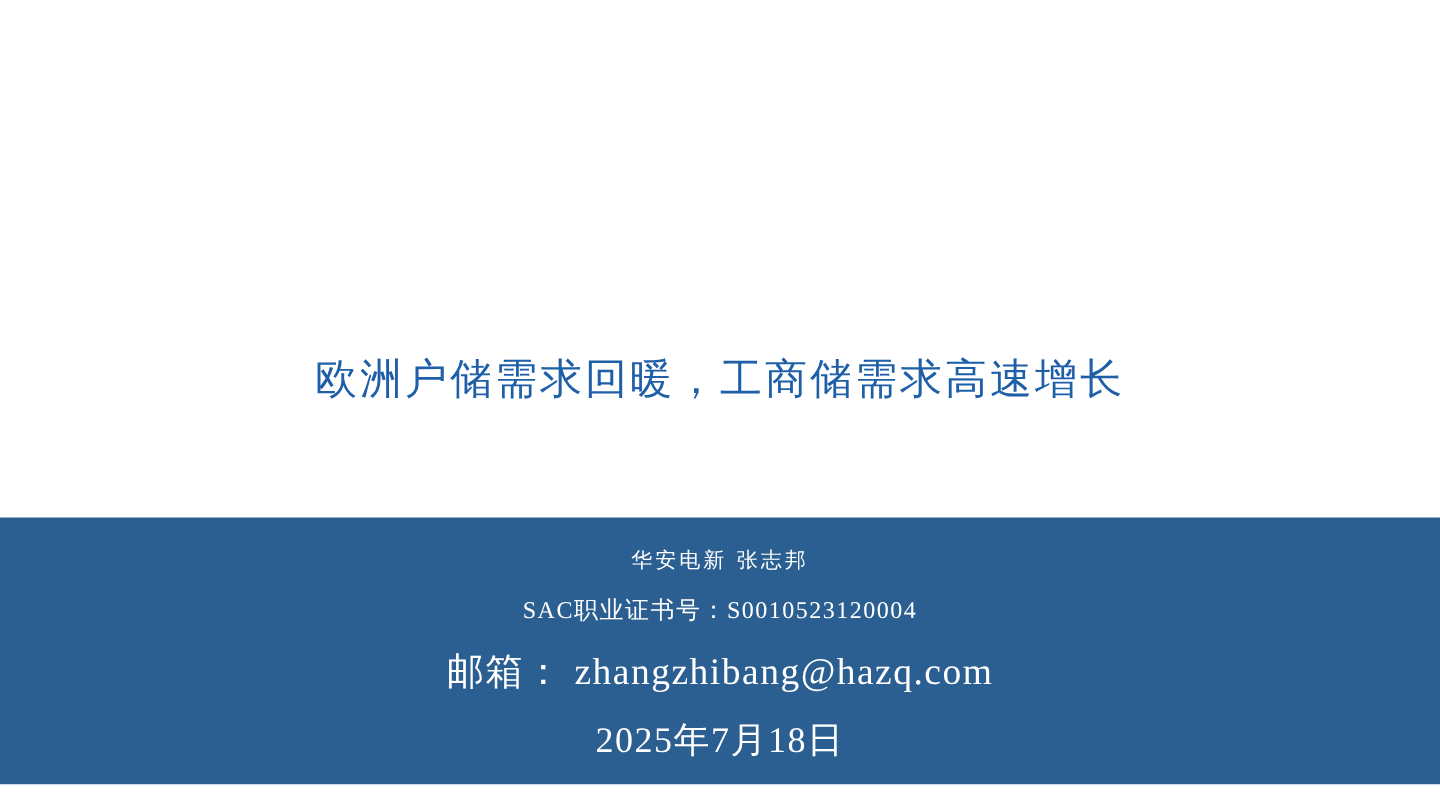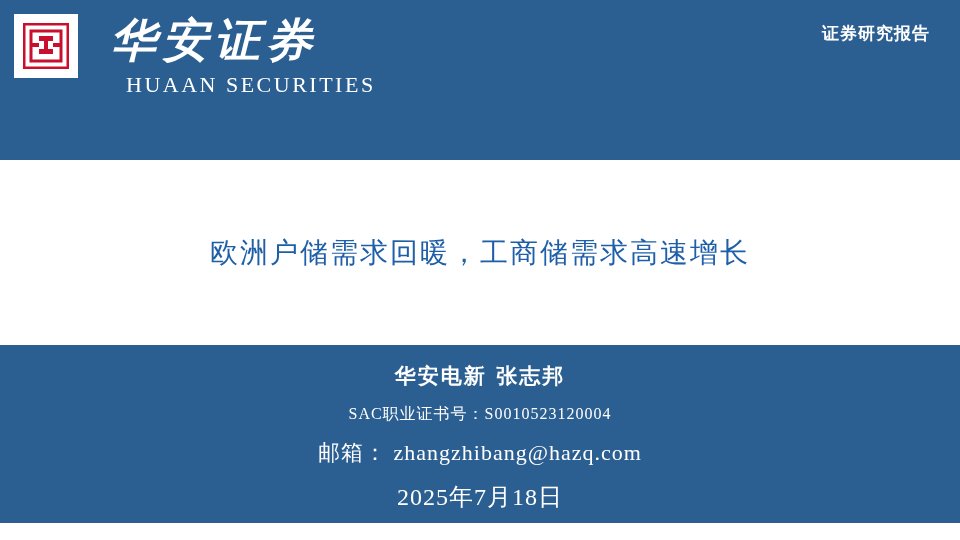--- a/index.html
+++ b/index.html
@@ -115,34 +115,34 @@
     justify-content: center;
     padding-top: 6px;
     box-sizing: border-box;
   }
   .footer-line {
     color: #ffffff;
     text-align: center;
     white-space: nowrap;
   }
   .author-line {
-    font-size: 21px;
-    font-weight: bold;
+    font-size: 14px;
+    font-weight: normal;
     letter-spacing: 2px;
     font-family: "DejaVu Serif", serif;
     margin-bottom: 14px;
   }
   .sac-line {
     font-size: 16px;
     letter-spacing: 1px;
     font-family: "Liberation Serif", serif;
     margin-bottom: 13px;
   }
   .mail-line {
-    font-size: 22px;
+    font-size: 25px;
     letter-spacing: 1px;
     font-family: "Liberation Serif", serif;
     margin-bottom: 13px;
     text-align: right;
   }
   .date-line {
     font-size: 24px;
     letter-spacing: 1px;
     font-family: "Liberation Serif", serif;
   }
@@ -153,40 +153,20 @@
     width: 960px;
     height: 17px;
     background: #ffffff;
   }
 </style>
 </head>
 <body>
 
 <div class="slide">
 
-  <div class="header-band">
-
-    <div class="logo-block">
-      <span class="logo-mark">
-        <svg width="46" height="46" viewBox="0 0 46 46" aria-hidden="true">
-          <rect x="1" y="1" width="44" height="44" fill="none" stroke="#c8102e" stroke-width="3"></rect>
-          <rect x="8" y="8" width="30" height="30" fill="none" stroke="#c8102e" stroke-width="3"></rect>
-          <rect x="16" y="13" width="14" height="5" fill="#c8102e"></rect>
-          <rect x="16" y="26" width="14" height="5" fill="#c8102e"></rect>
-          <rect x="21" y="13" width="4" height="18" fill="#c8102e"></rect>
-          <rect x="8" y="20" width="8" height="4" fill="#c8102e"></rect>
-          <rect x="30" y="20" width="8" height="4" fill="#c8102e"></rect>
-        </svg>
-      </span>
-    </div>
-
-    <div class="brand-cn">华安证券</div>
-    <div class="brand-en">HUAAN SECURITIES</div>
-    <div class="report-tag">证券研究报告</div>
-  </div>
 
   <div class="title-zone">
     <div class="title-text">欧洲户储需求回暖，工商储需求高速增长</div>
   </div>
 
   <div class="footer-band">
     <div class="footer-line author-line">华安电新  张志邦</div>
     <div class="footer-line sac-line">SAC职业证书号：S0010523120004</div>
     <div class="footer-line mail-line">邮箱： zhangzhibang@hazq.com</div>
     <div class="footer-line date-line">2025年7月18日</div>

